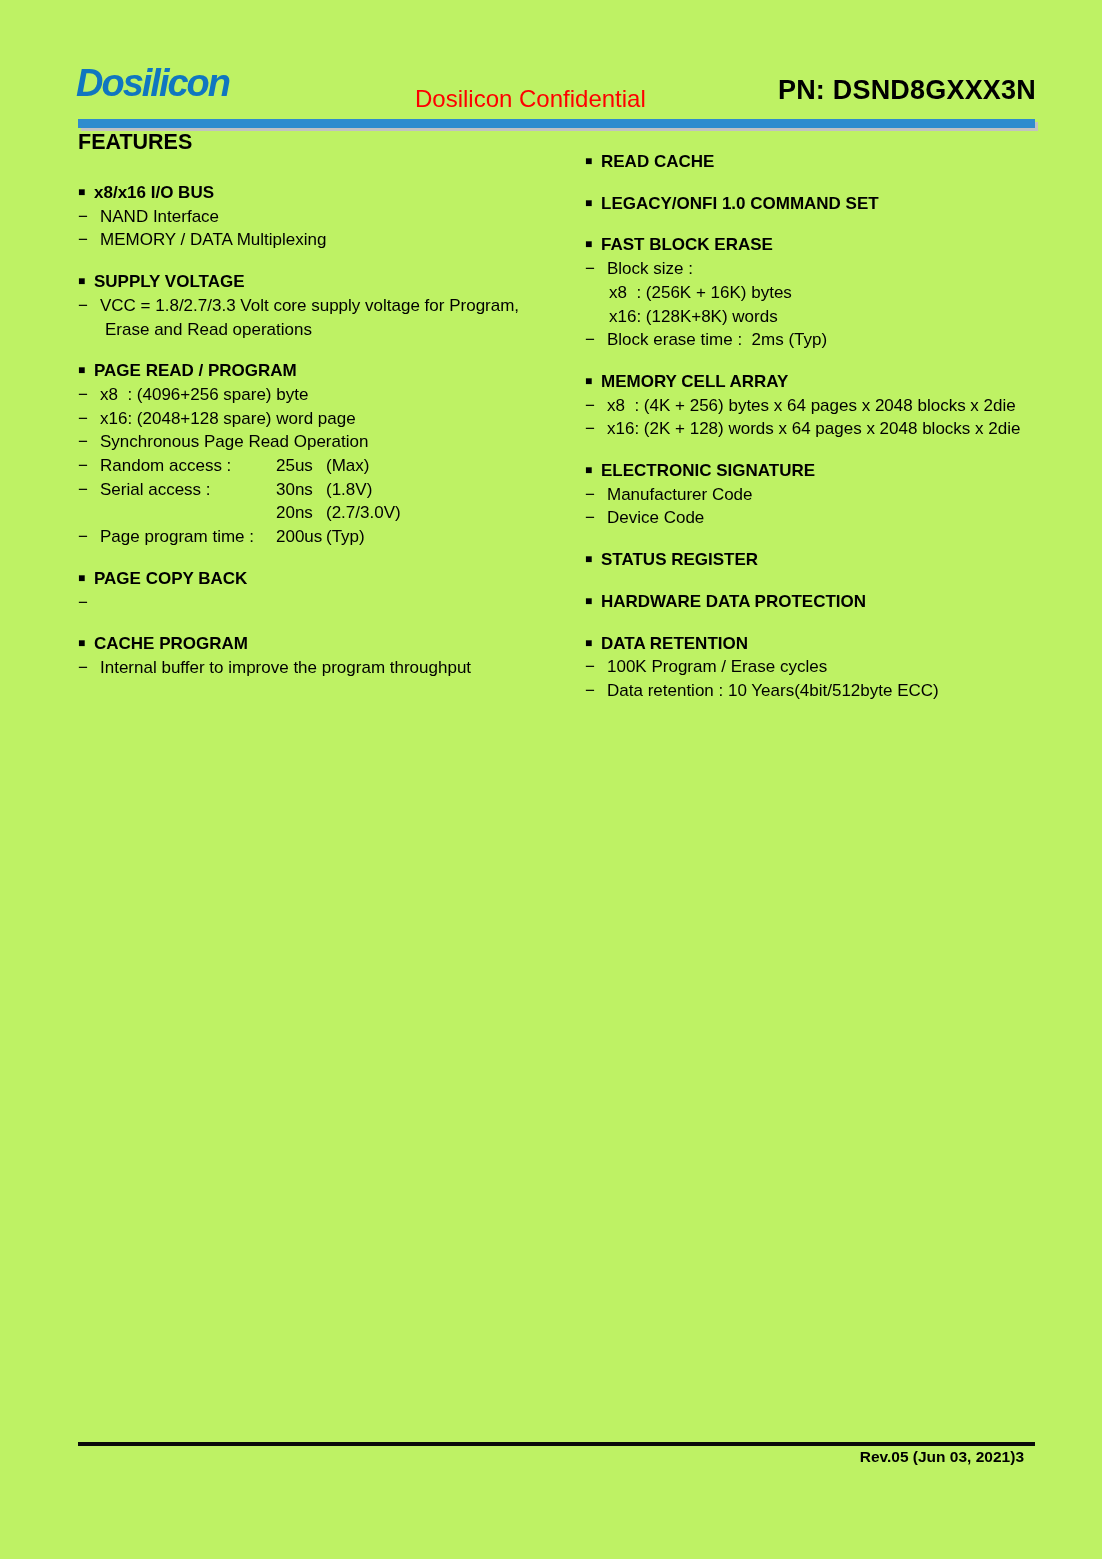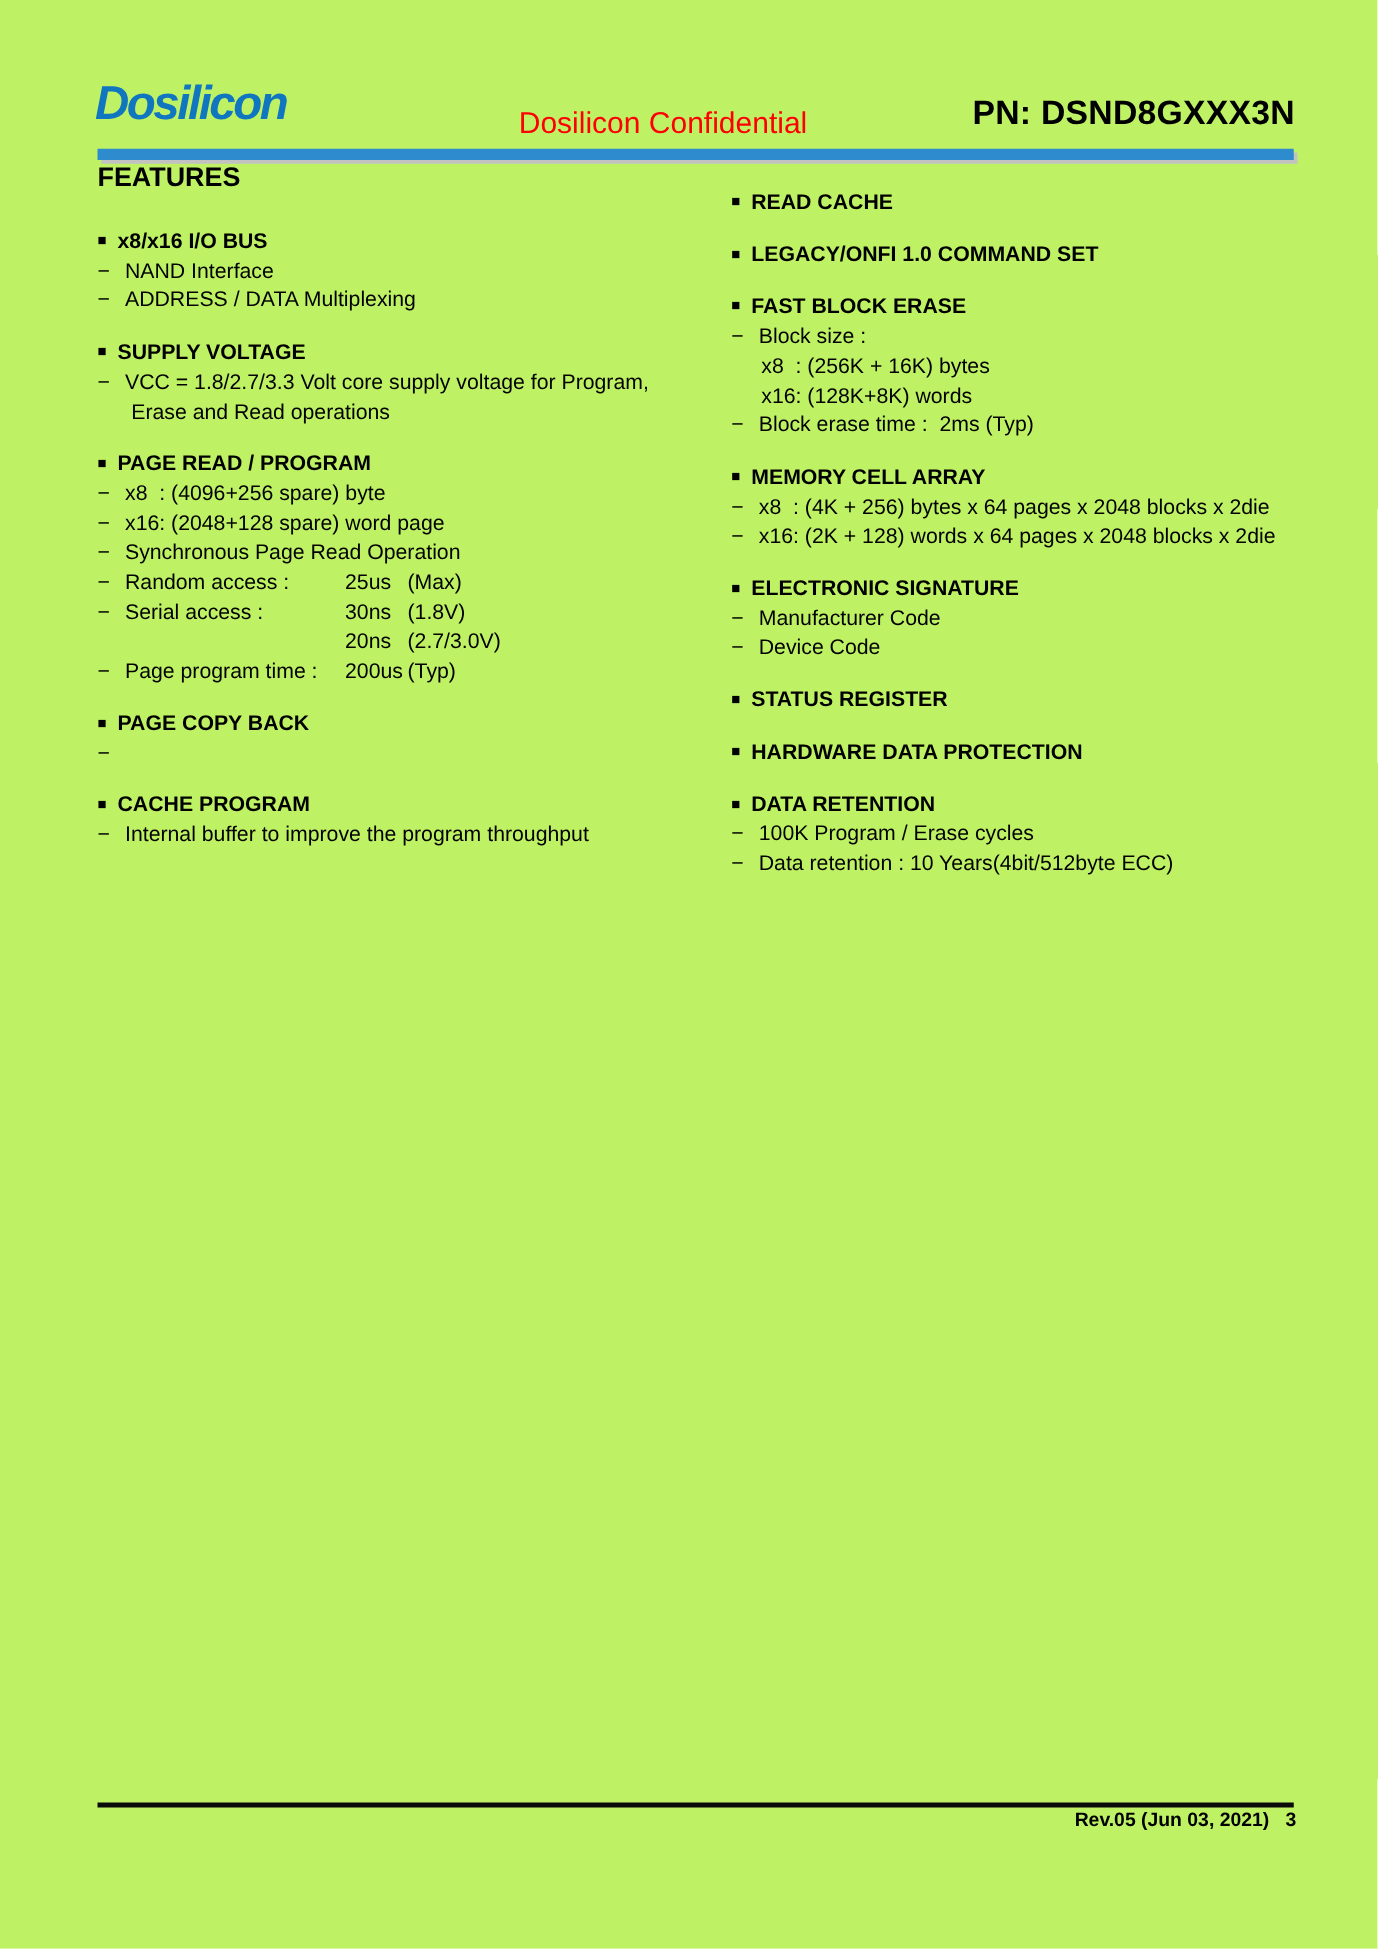--- a/index.html
+++ b/index.html
@@ -31,21 +31,21 @@
   .txt  { white-space:pre-wrap; }
   .cont { padding-left:27px; }   
   .sub  { padding-left:24px; }   
 
   .tlabel { flex:none; width:176px; white-space:pre; }
   .tval   { flex:none; width:50px;  white-space:pre; }
   .tqual  { white-space:pre; }
 
   
   .footer-rule { position:absolute; left:78px; top:1442px; width:957px; height:3.5px; background:#0a0a0a; }
-  .footer { position:absolute; right:65px; top:1448px; font-size:15.5px; font-weight:bold; display:flex; gap:13px; }
+  .footer { position:absolute; right:78px; top:1448px; font-size:15.5px; font-weight:bold; display:flex; }
 </style>
 </head>
 <body>
 
 <div class="page">
 
   <div class="logo">Dosilicon</div>
   <div class="confidential">Dosilicon Confidential</div>
   <div class="pn">PN: DSND8GXXX3N</div>
   <div class="rule"></div>
@@ -58,21 +58,21 @@
       <div class="sec-title">
         <span class="sq">■</span>
         <span class="st">x8/x16 I/O BUS</span>
       </div>
       <div class="item">
         <span class="dash">−</span>
         <span class="txt">NAND Interface</span>
       </div>
       <div class="item">
         <span class="dash">−</span>
-        <span class="txt">ADDRESS / DATA Multiplexing</span>
+        <span class="txt">MEMORY / DATA Multiplexing</span>
       </div>
     </section>
 
     <section class="sec">
       <div class="sec-title">
         <span class="sq">■</span>
         <span class="st">SUPPLY VOLTAGE</span>
       </div>
       <div class="item">
         <span class="dash">−</span>

